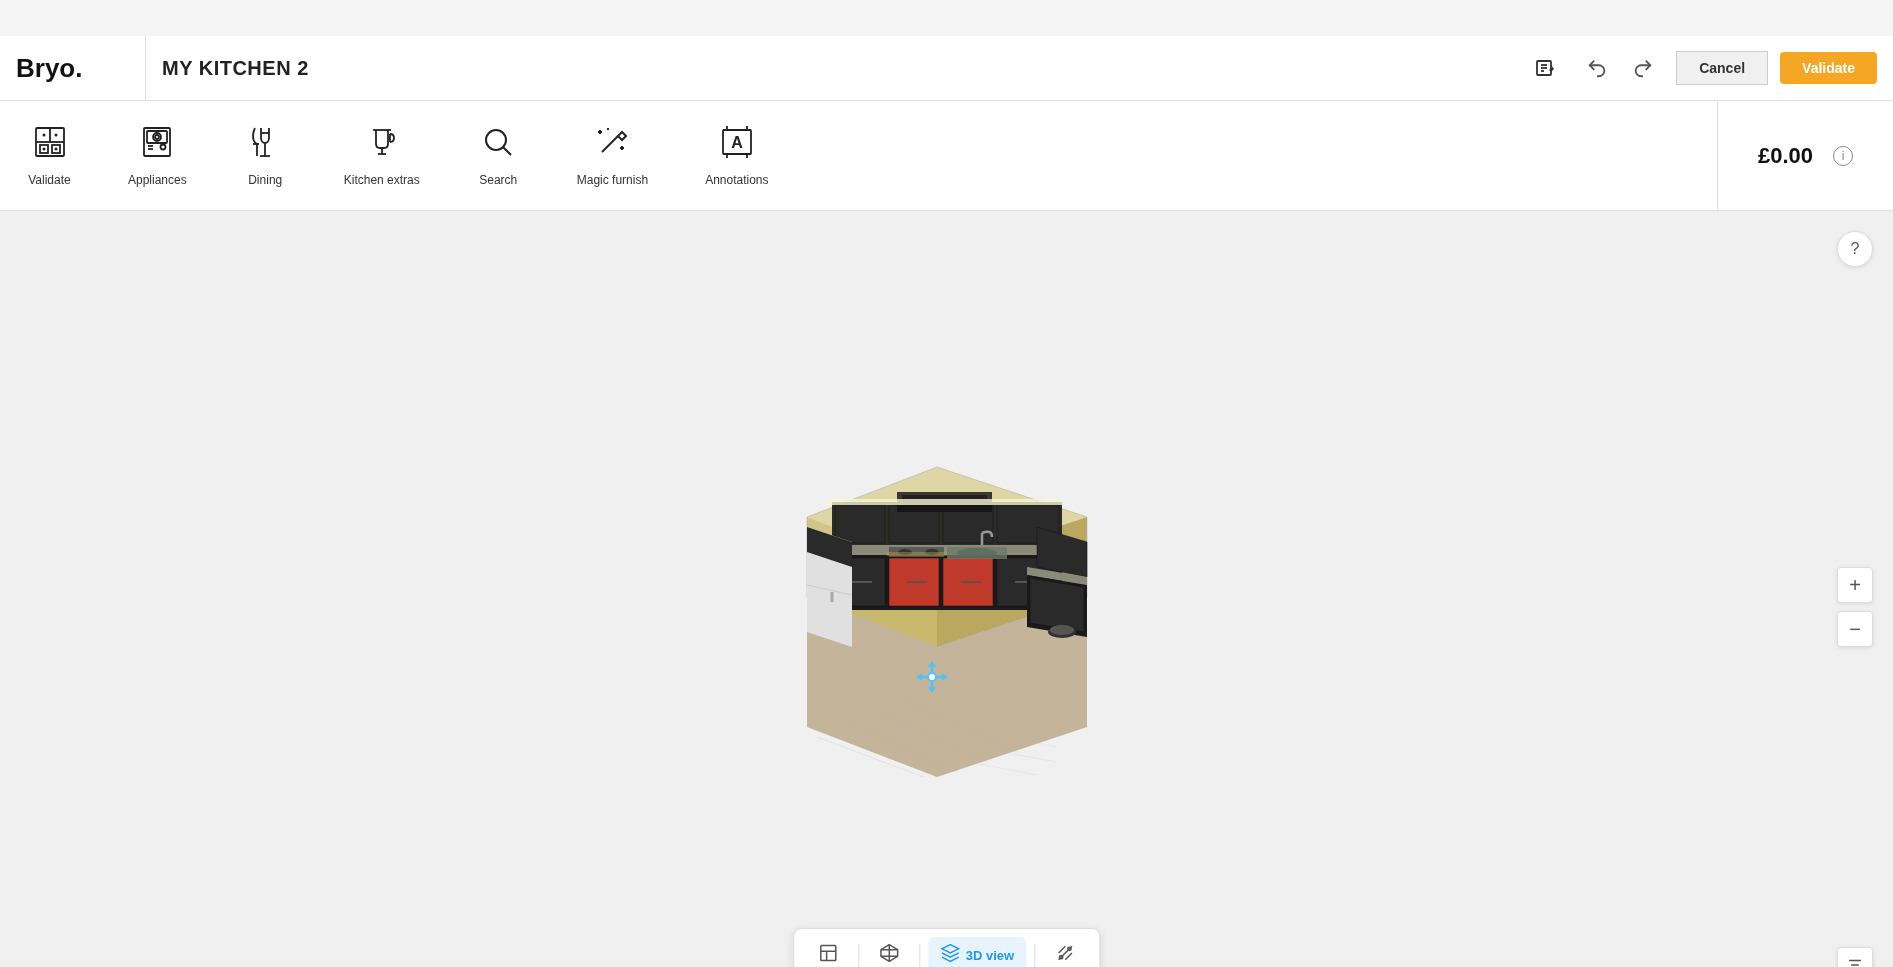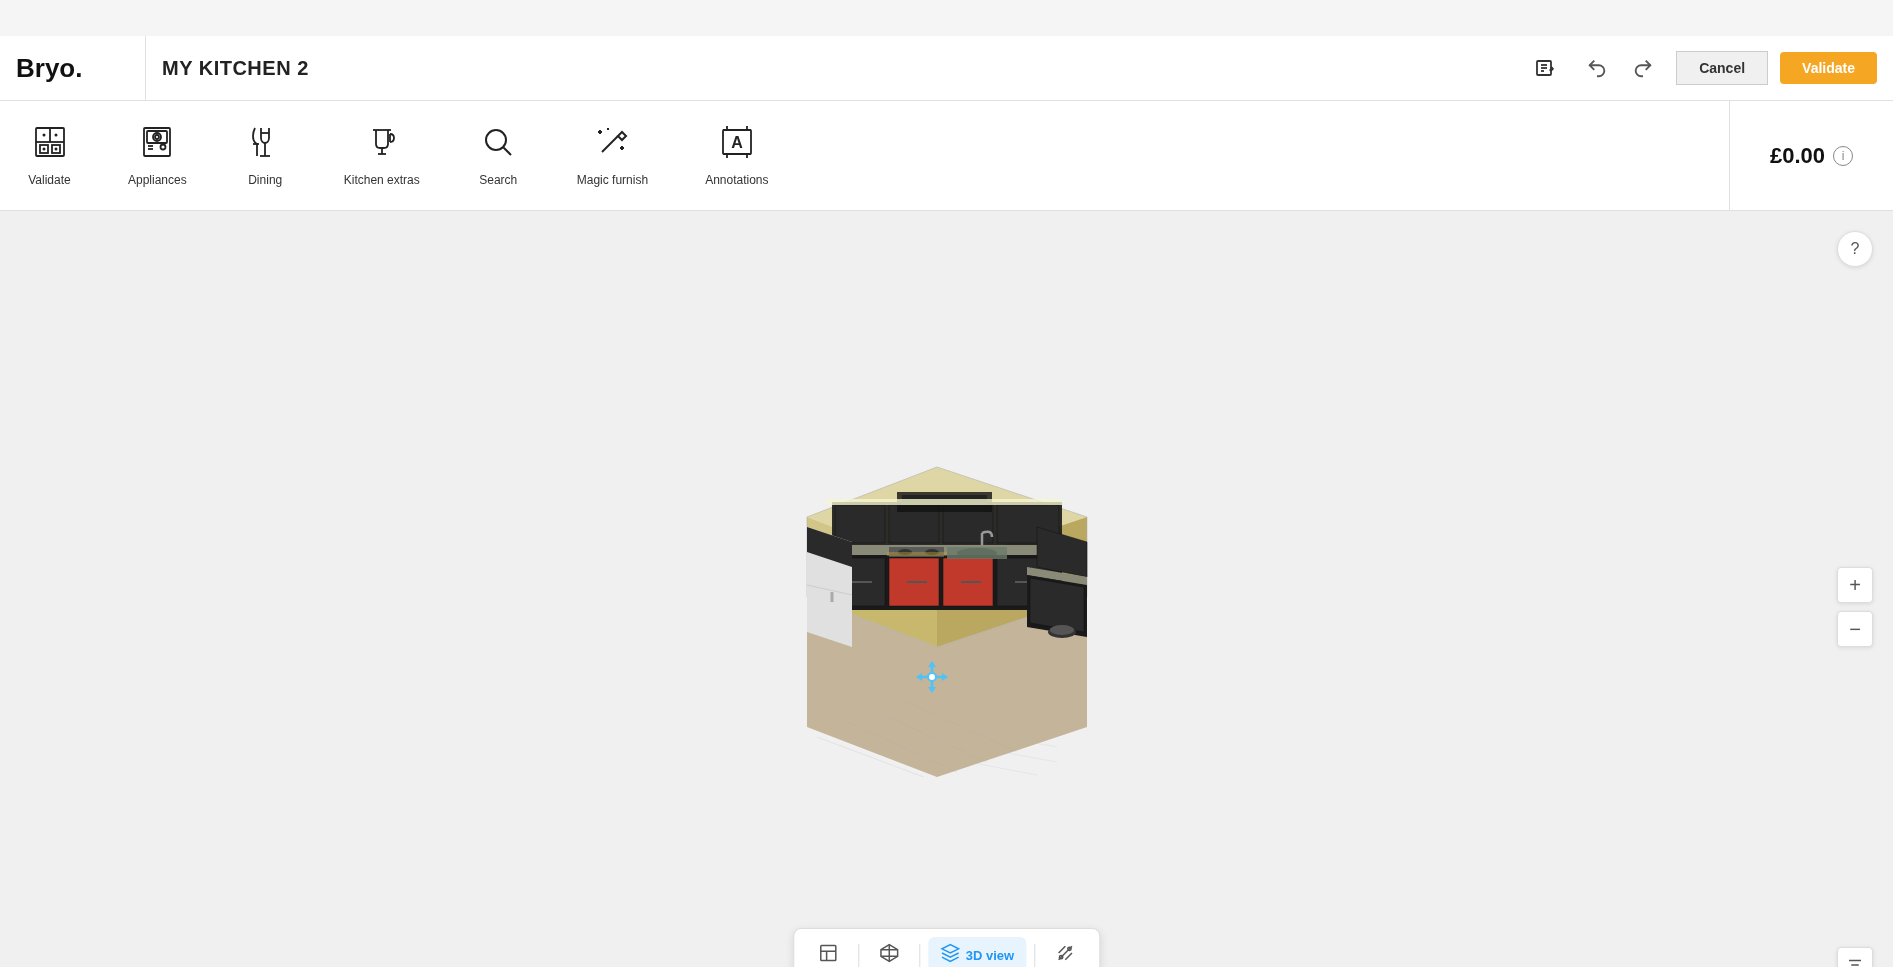--- a/index.html
+++ b/index.html
@@ -116,21 +116,21 @@
       font-size: 12px;
       color: #333;
       white-space: nowrap;
     }
     #price-area {
       display: flex;
       align-items: center;
       justify-content: center;
       padding: 0 40px;
       border-left: 1px solid #e0e0e0;
-      gap: 8px;
+      gap: 20px;
       min-width: 160px;
     }
     #price-value {
       font-size: 22px;
       font-weight: 700;
       color: #111;
     }
     #price-info {
       width: 20px;
       height: 20px;

